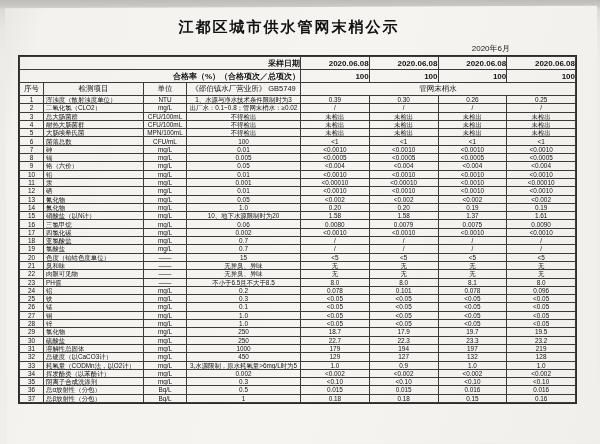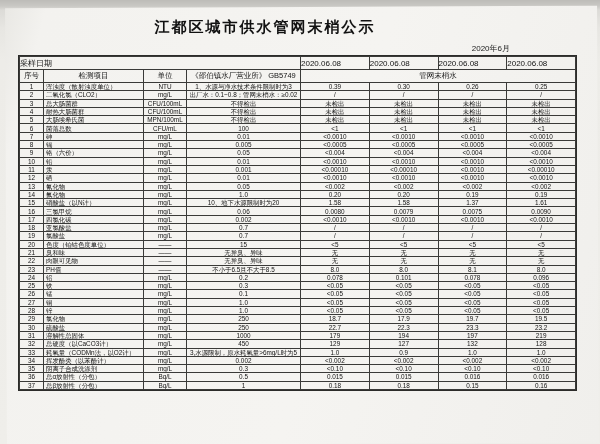--- a/index.html
+++ b/index.html
@@ -9,37 +9,37 @@
     font-family:"Liberation Sans","DejaVu Sans",sans-serif;
     color:#1c1c1c;
   }
   .page{
     position:absolute;left:6px;top:7px;right:2px;bottom:0;
     background:linear-gradient(105deg,#e9e8e4 0,#f3f2ef 40px,#f5f4f1 55%,#f0efec 100%);
     transform:rotate(-0.25deg);
   }
   .title{
     position:absolute;top:18px;left:0;width:530px;text-align:center;
-    font-size:15px;font-weight:bold;letter-spacing:2px;color:#111;
+    font-size:15px;font-weight:bold;letter-spacing:2px;color:#111;padding-left:24px;
   }
   .subtitle{
     position:absolute;top:43px;left:0;width:510px;text-align:right;
     font-size:8px;color:#222;
   }
   table.main{
     position:absolute;left:19px;top:56px;width:556px;
     border-collapse:collapse;table-layout:fixed;
     background:transparent;
   }
   table.main td,table.main th{
     border:1px solid #3a3a38;
     padding:0;margin:0;overflow:hidden;white-space:nowrap;
     font-weight:normal;color:#141414;
   }
-  tr.meta td{height:12px;font-size:8px;text-align:left;}
+  tr.meta td{height:12px;font-size:8px;text-align:right;font-weight:bold;}
   tr.meta td.lbl{font-size:8px;}
   tr.colhead td{height:12px;font-size:7.5px;text-align:center;}
   tbody.rows td{height:7.3px;font-size:6.4px;line-height:7.2px;text-align:center;}
   tbody.rows td.item{text-align:left;padding-left:2px;}
   .outer{outline:1.5px solid #2c2c2a;}
   col.c-no{width:24px;} col.c-item{width:100px;} col.c-unit{width:43px;}
   col.c-std{width:114px;} col.c-v{width:68.75px;}
 </style>
 </head>
 <body>
@@ -61,20 +61,27 @@
       <col class="c-v">
   </colgroup>
   <thead>
     <tr class="meta">
       <td class="lbl" colspan="4">采样日期</td>
       <td>2020.06.08</td>
       <td>2020.06.08</td>
       <td>2020.06.08</td>
       <td>2020.06.08</td>
     </tr>
+    <tr class="meta">
+      <td class="lbl" colspan="4">合格率（%）（合格项次／总项次）</td>
+      <td>100</td>
+      <td>100</td>
+      <td>100</td>
+      <td>100</td>
+    </tr>
     <tr class="colhead">
       <td>序号</td>
       <td>检测项目</td>
       <td>单位</td>
       <td>《邵伯镇水厂营业所》 GB5749</td>
       <td colspan="4">管网末梢水</td>
     </tr>
   </thead>
   <tbody class="rows" id="rows-body">
       <tr>

